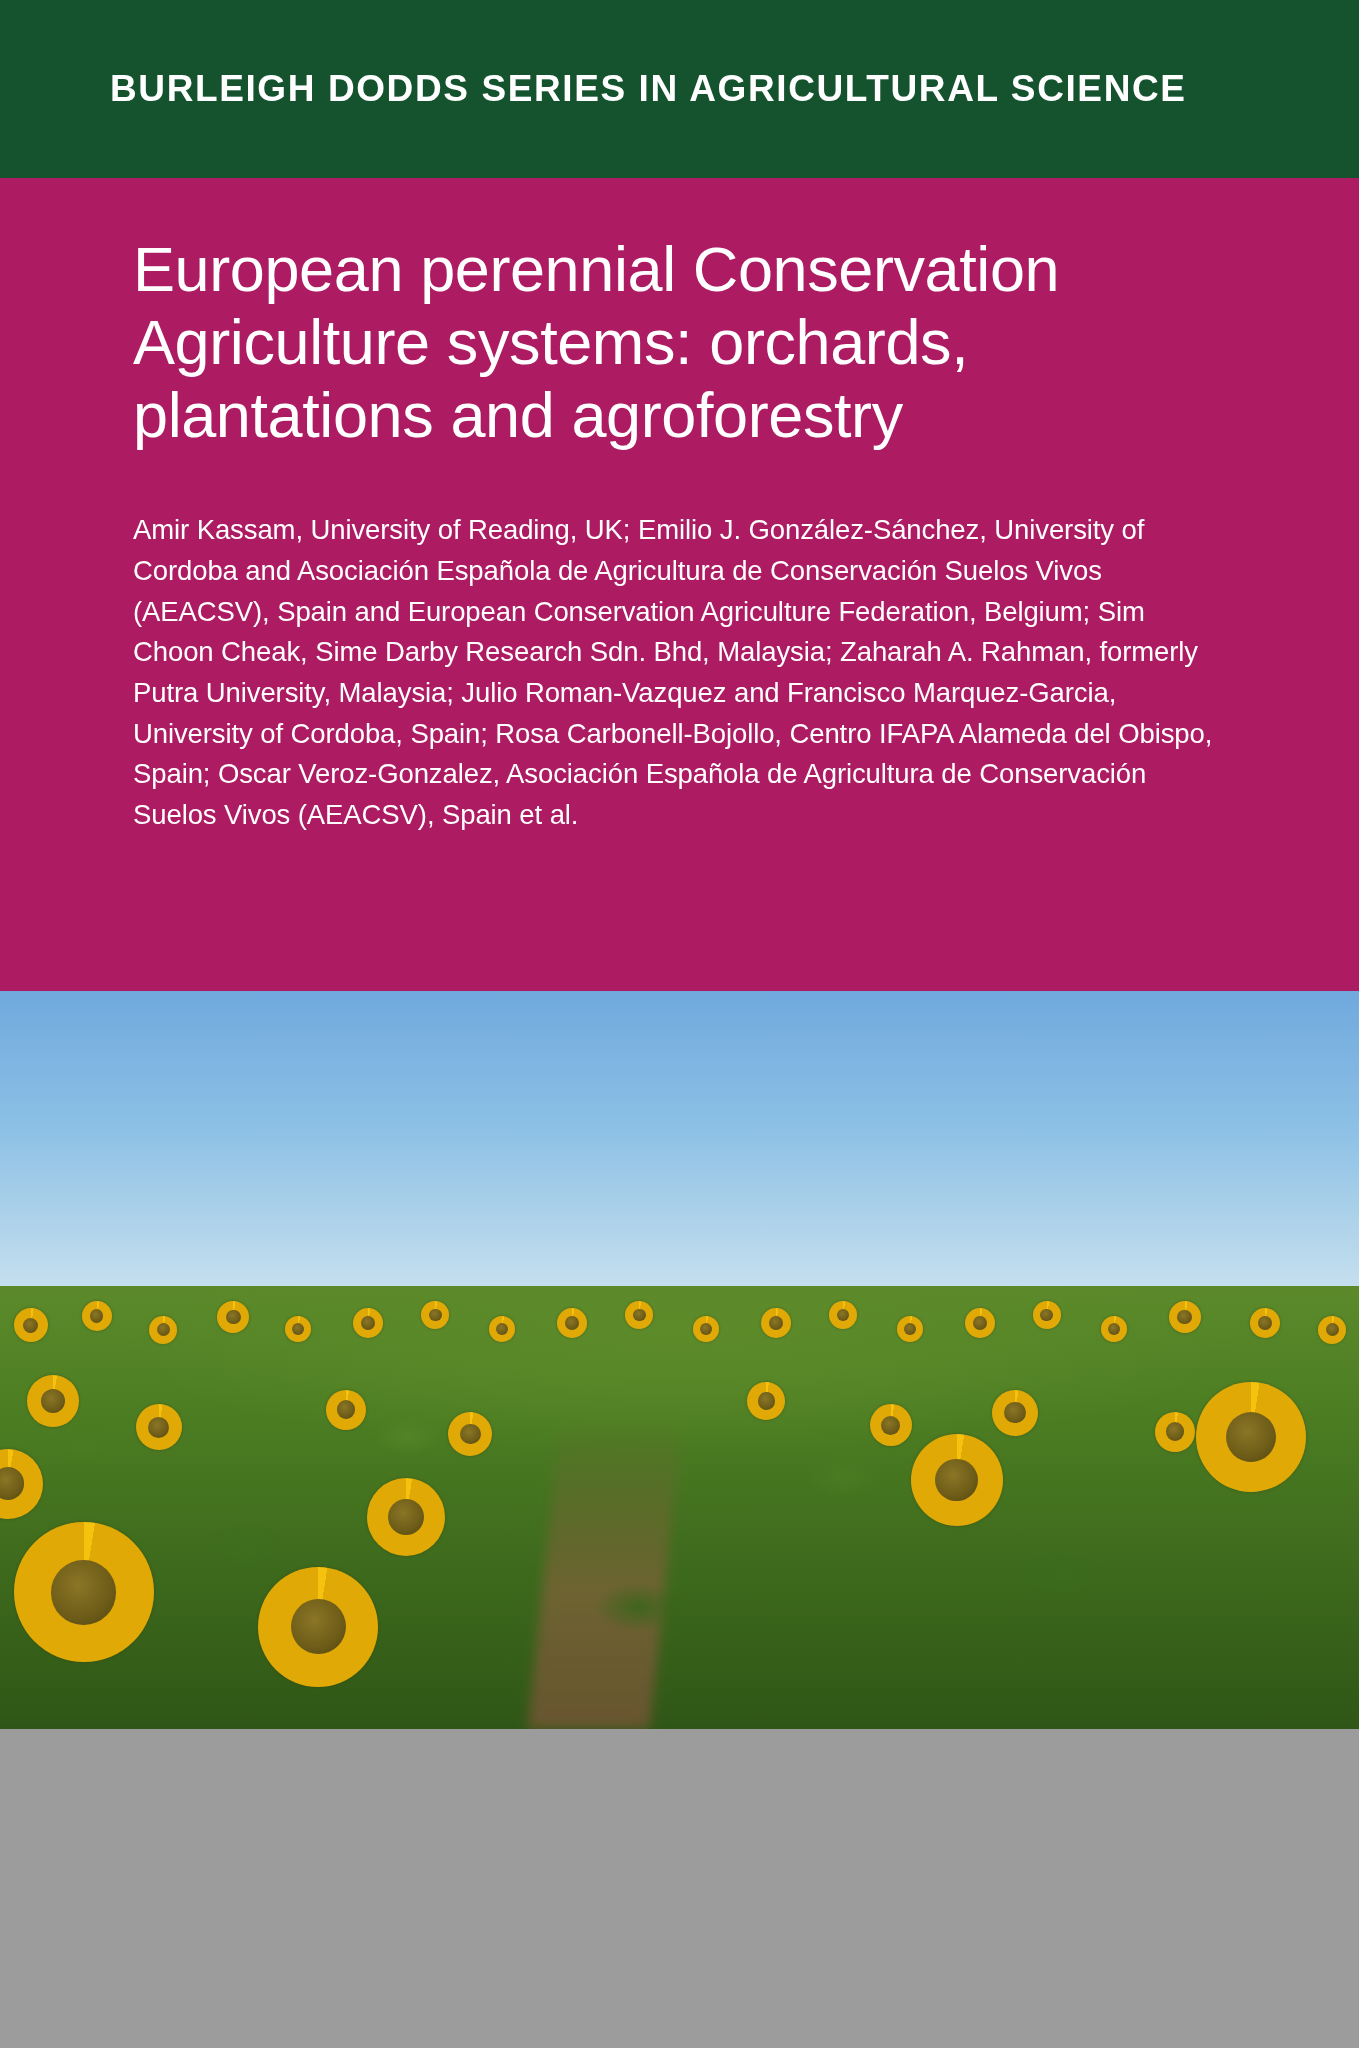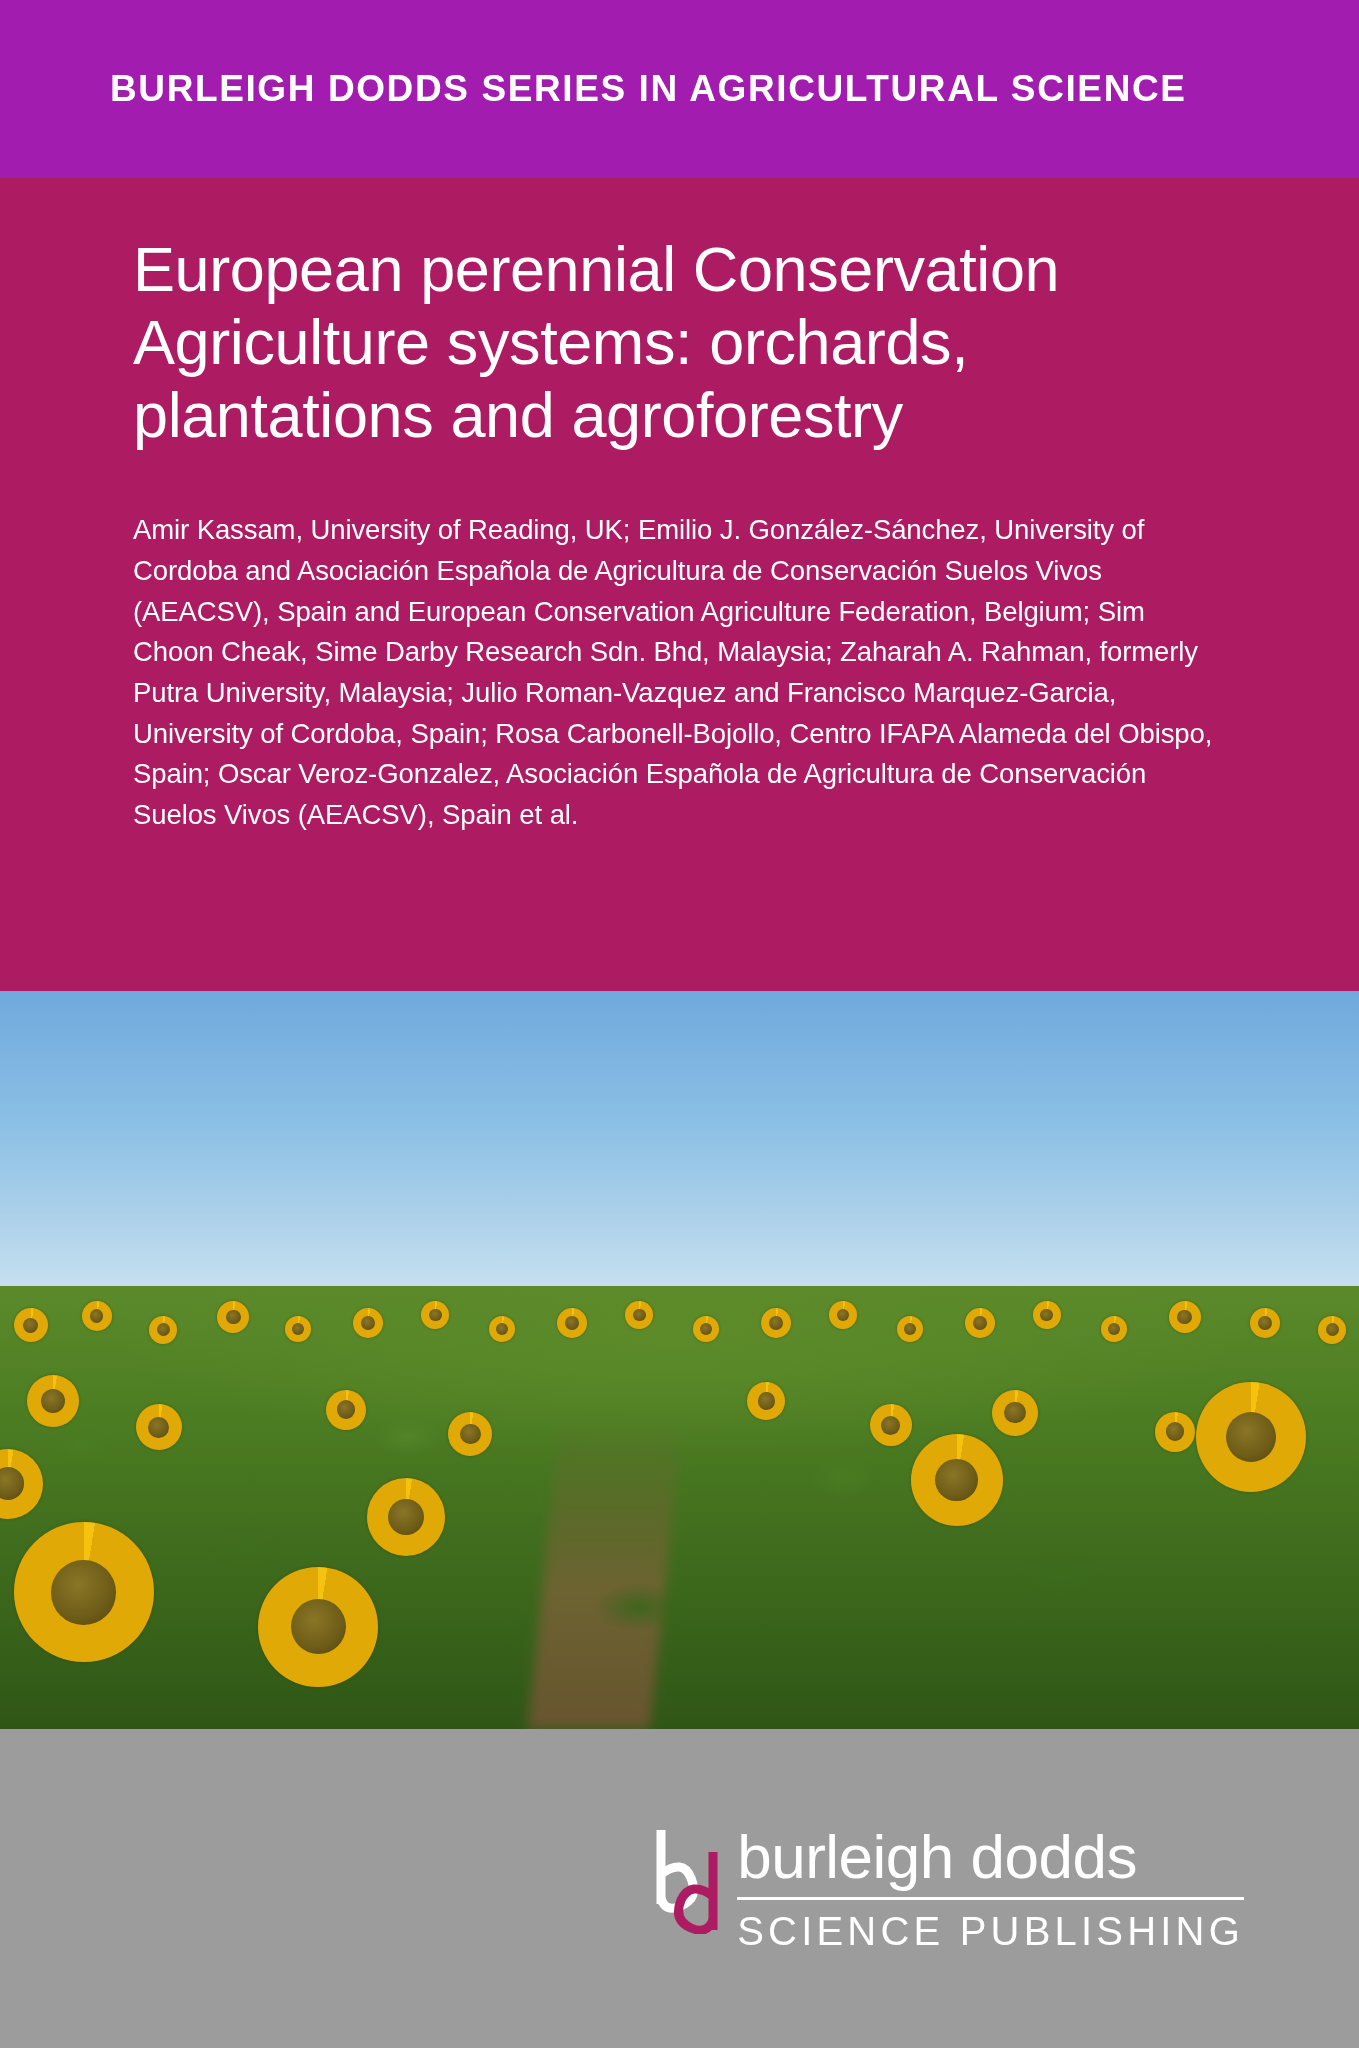--- a/index.html
+++ b/index.html
@@ -19,21 +19,21 @@
     width: 1359px;
     height: 2048px;
     background: #9c9c9c;
     display: flex;
     flex-direction: column;
   }
 
   
   .series-band {
     height: 178px;
-    background: #a21caf;
+    background: #14532d;
     display: flex;
     align-items: center;
     flex: 0 0 auto;
   }
   .series-title {
     color: #ffffff;
     font-size: 37px;
     letter-spacing: 1.6px;
     font-weight: 600;
     padding-left: 110px;
@@ -222,30 +222,14 @@
     <div class="sunflower" style="left:85%;top:57%;width:40px;height:40px;"></div>
 
     <div class="sunflower" style="left:67%;top:60%;width:92px;height:92px;"></div>
     <div class="sunflower" style="left:88%;top:53%;width:110px;height:110px;"></div>
     <div class="sunflower" style="left:27%;top:66%;width:78px;height:78px;"></div>
     <div class="sunflower" style="left:1%;top:72%;width:140px;height:140px;"></div>
     <div class="sunflower" style="left:19%;top:78%;width:120px;height:120px;"></div>
     <div class="sunflower" style="left:-2%;top:62%;width:70px;height:70px;"></div>
   </div>
 
-  <div class="publisher-band">
-    <div class="logo">
-      <div class="logo-mark">
-        <svg width="72" height="108" viewBox="0 0 72 108" xmlns="http://www.w3.org/2000/svg">
-          <path d="M10 4 L10 78" stroke="#ffffff" stroke-width="9" fill="none"></path>
-          <path d="M10 48 q22 -16 30 4 q8 20 -10 28 q-16 7 -20 -8" stroke="#ffffff" stroke-width="9" fill="none"></path>
-          <path d="M62 26 L62 104" stroke="#ad1b63" stroke-width="9" fill="none"></path>
-          <path d="M62 70 q-22 -16 -32 4 q-8 20 10 28 q16 7 22 -8" stroke="#ad1b63" stroke-width="9" fill="none"></path>
-        </svg>
-      </div>
-      <div class="logo-text">
-        <span class="logo-main">burleigh dodds</span>
-        <span class="logo-sub">SCIENCE PUBLISHING</span>
-      </div>
-    </div>
-  </div>
 
 </div>
 
 </body></html>

